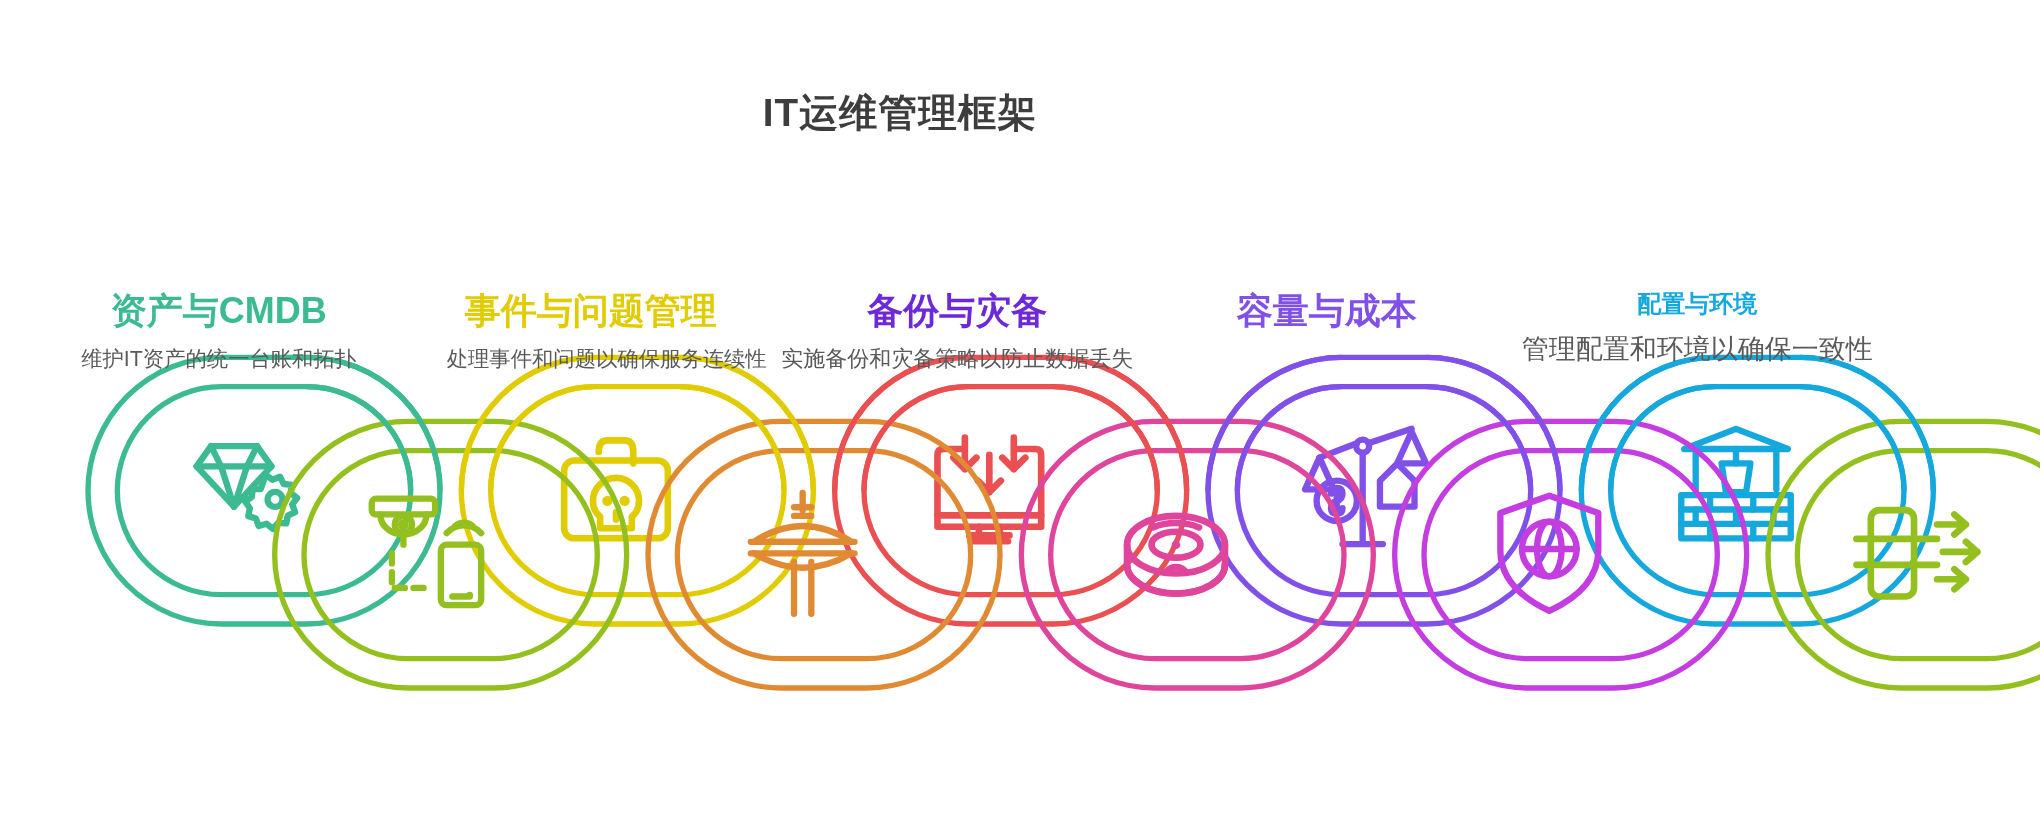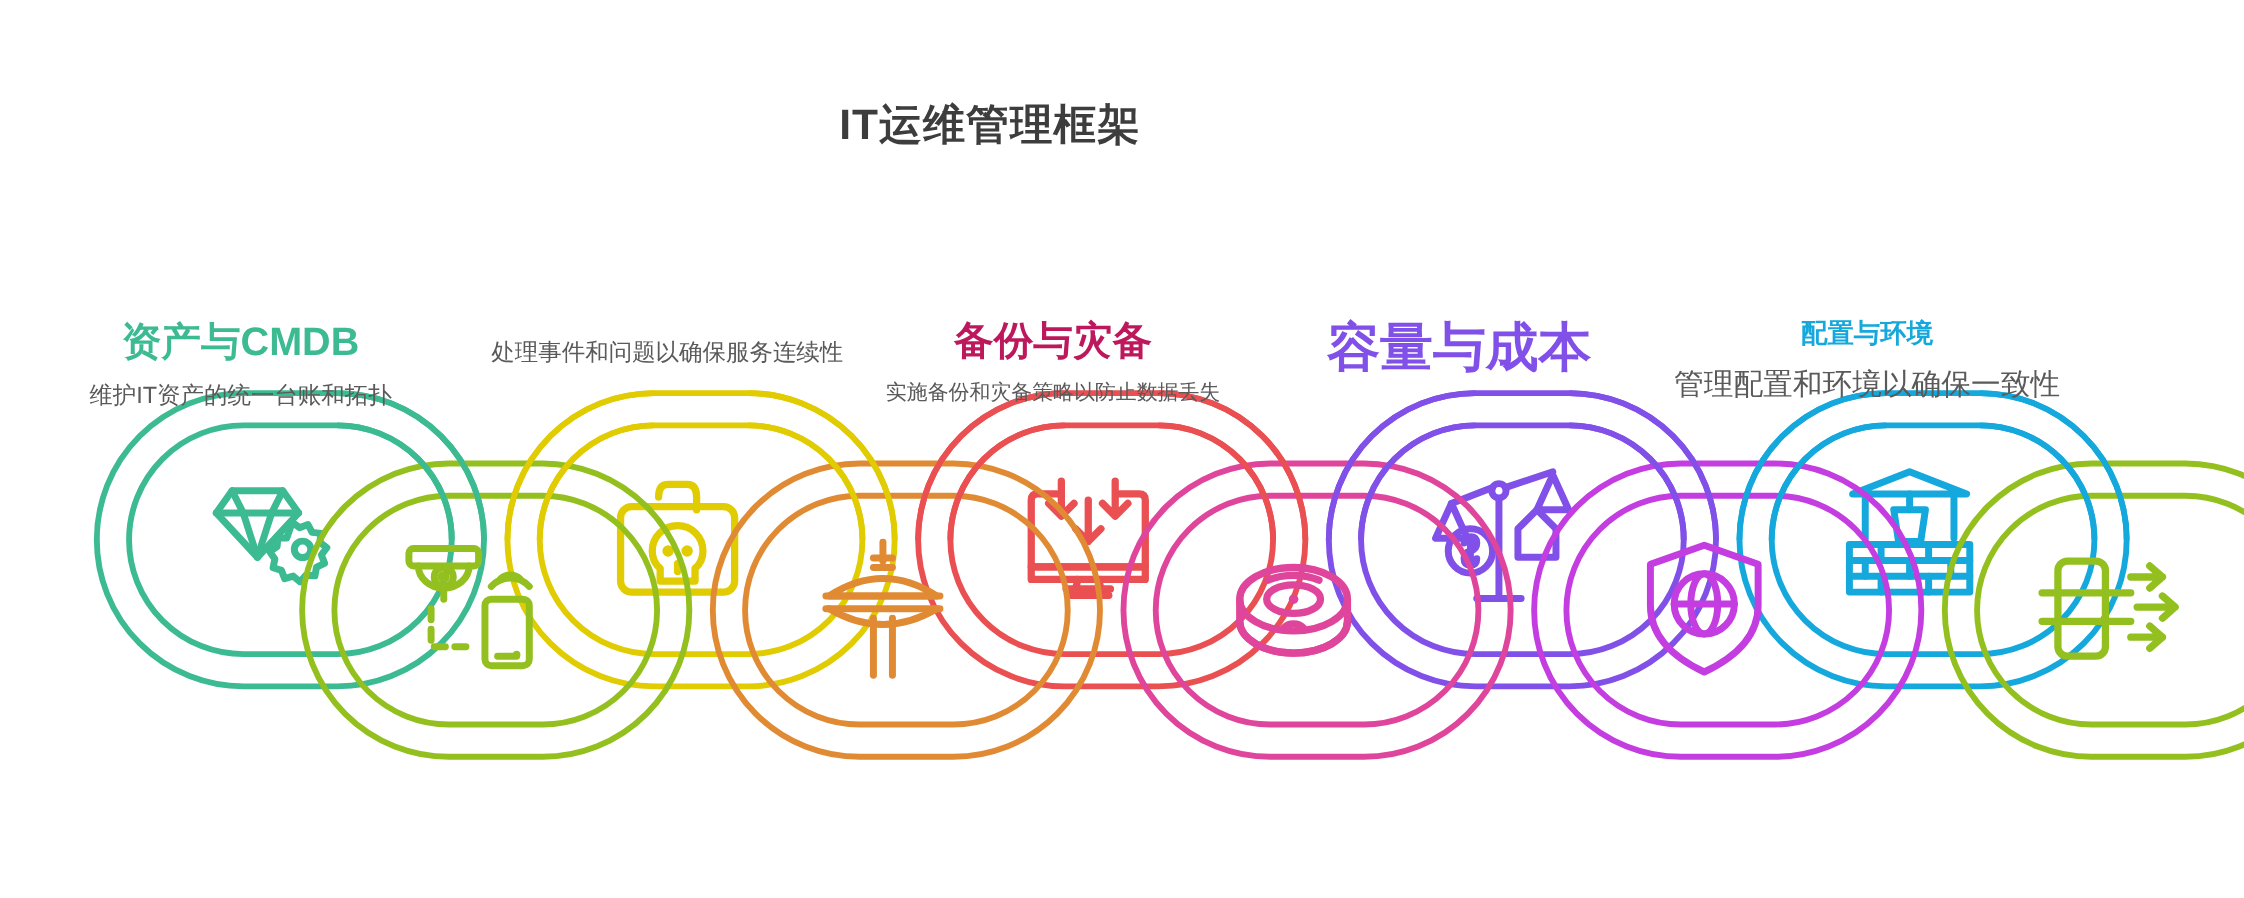--- a/index.html
+++ b/index.html
@@ -294,25 +294,26 @@
       </g>
     </g>
   </svg>
 </div>
 
 <div class="label-block" style="left: -88px; top: 290.667px; width: 613.333px;">
   <div class="label-title" style="color: rgb(60, 186, 146); font-size: 36px;">资产与CMDB</div>
   <div class="label-desc" style="font-size: 21.3333px;">维护IT资产的统一台账和拓扑</div>
 </div>
 <div class="label-block" style="left: 284px; top: 290.667px; width: 613.333px;">
+  <div class="label-title" style="color: rgb(224, 204, 0); font-size: 36px;">事件与问题管理</div>
   <div class="label-desc" style="font-size: 21.3333px; margin-left: 32px;">处理事件和问题以确保服务连续性</div>
 </div>
 <div class="label-block" style="left: 650.667px; top: 290.667px; width: 613.333px;">
-  <div class="label-title" style="color: #be185d; font-size: 36px; font-family: Liberation Serif, serif;">备份与灾备</div>
-  <div class="label-desc" style="font-size: 19px;">实施备份和灾备策略以防止数据丢失</div>
+  <div class="label-title" style="color: #6d28d9; font-size: 36px;">备份与灾备</div>
+  <div class="label-desc" style="font-size: 22px;">实施备份和灾备策略以防止数据丢失</div>
 </div>
 <div class="label-block" style="left: 1020px; top: 290.667px; width: 613.333px;">
-  <div class="label-title" style="color: rgb(128, 80, 232); font-size: 48px;">容量与成本</div>
+  <div class="label-title" style="color: rgb(128, 80, 232); font-size: 36px;">容量与成本</div>
 </div>
 <div class="label-block" style="left: 1390.67px; top: 290.667px; width: 613.333px;">
   <div class="label-title" style="color: rgb(21, 168, 220); font-size: 24px;">配置与环境</div>
   <div class="label-desc" style="font-size: 27px;">管理配置和环境以确保一致性</div>
 </div>
 
 </body></html>

